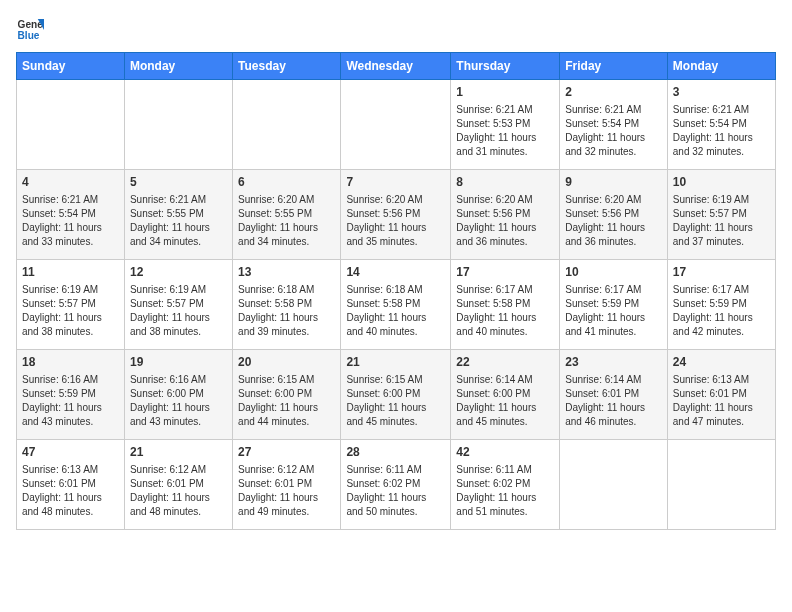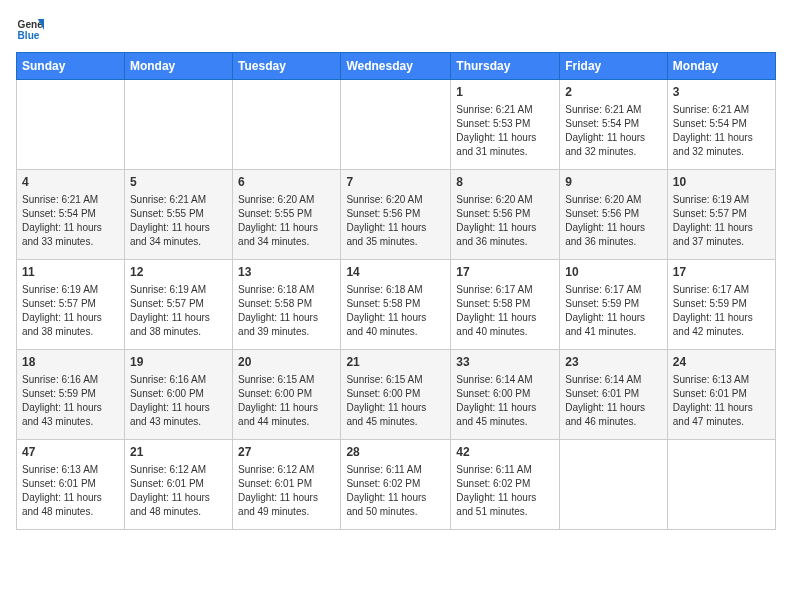--- a/index.html
+++ b/index.html
@@ -258,21 +258,21 @@
 and 44 minutes.</div>
         </td>
         <td>
           <span class="day-num">21</span>
           <div class="day-info" style="white-space: pre-line;">Sunrise: 6:15 AM
 Sunset: 6:00 PM
 Daylight: 11 hours
 and 45 minutes.</div>
         </td>
         <td>
-          <span class="day-num">33</span>
+          <span class="day-num">22</span>
           <div class="day-info" style="white-space: pre-line;">Sunrise: 6:14 AM
 Sunset: 6:00 PM
 Daylight: 11 hours
 and 45 minutes.</div>
         </td>
         <td>
           <span class="day-num">23</span>
           <div class="day-info" style="white-space: pre-line;">Sunrise: 6:14 AM
 Sunset: 6:01 PM
 Daylight: 11 hours

